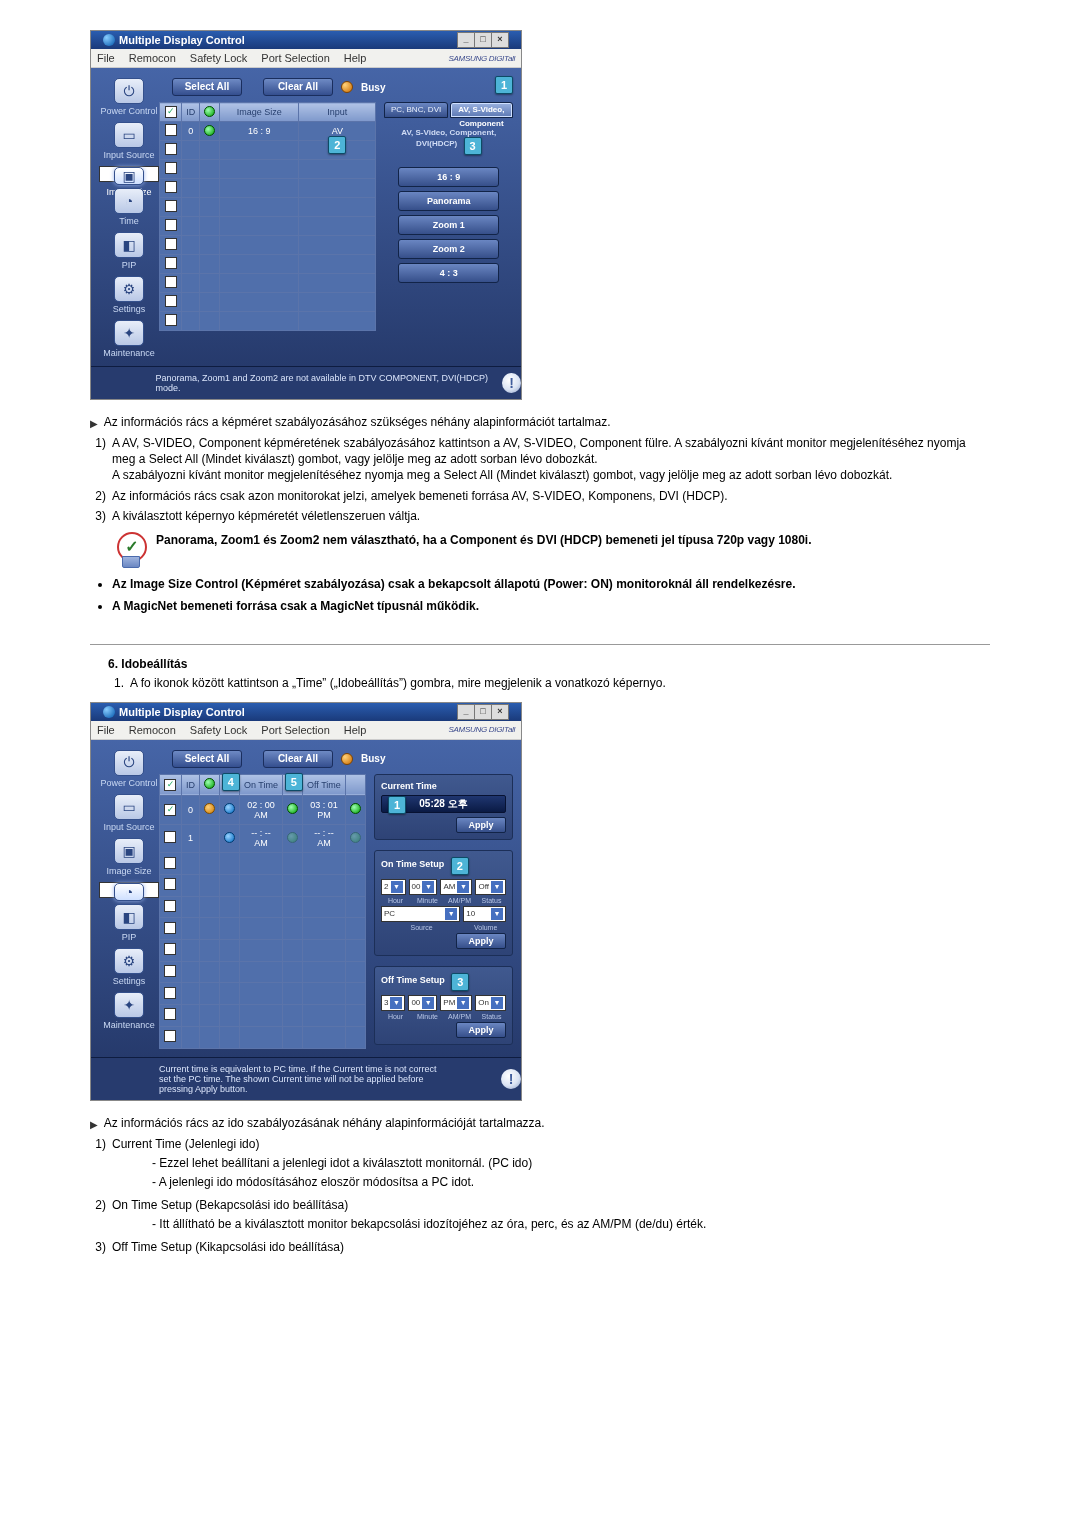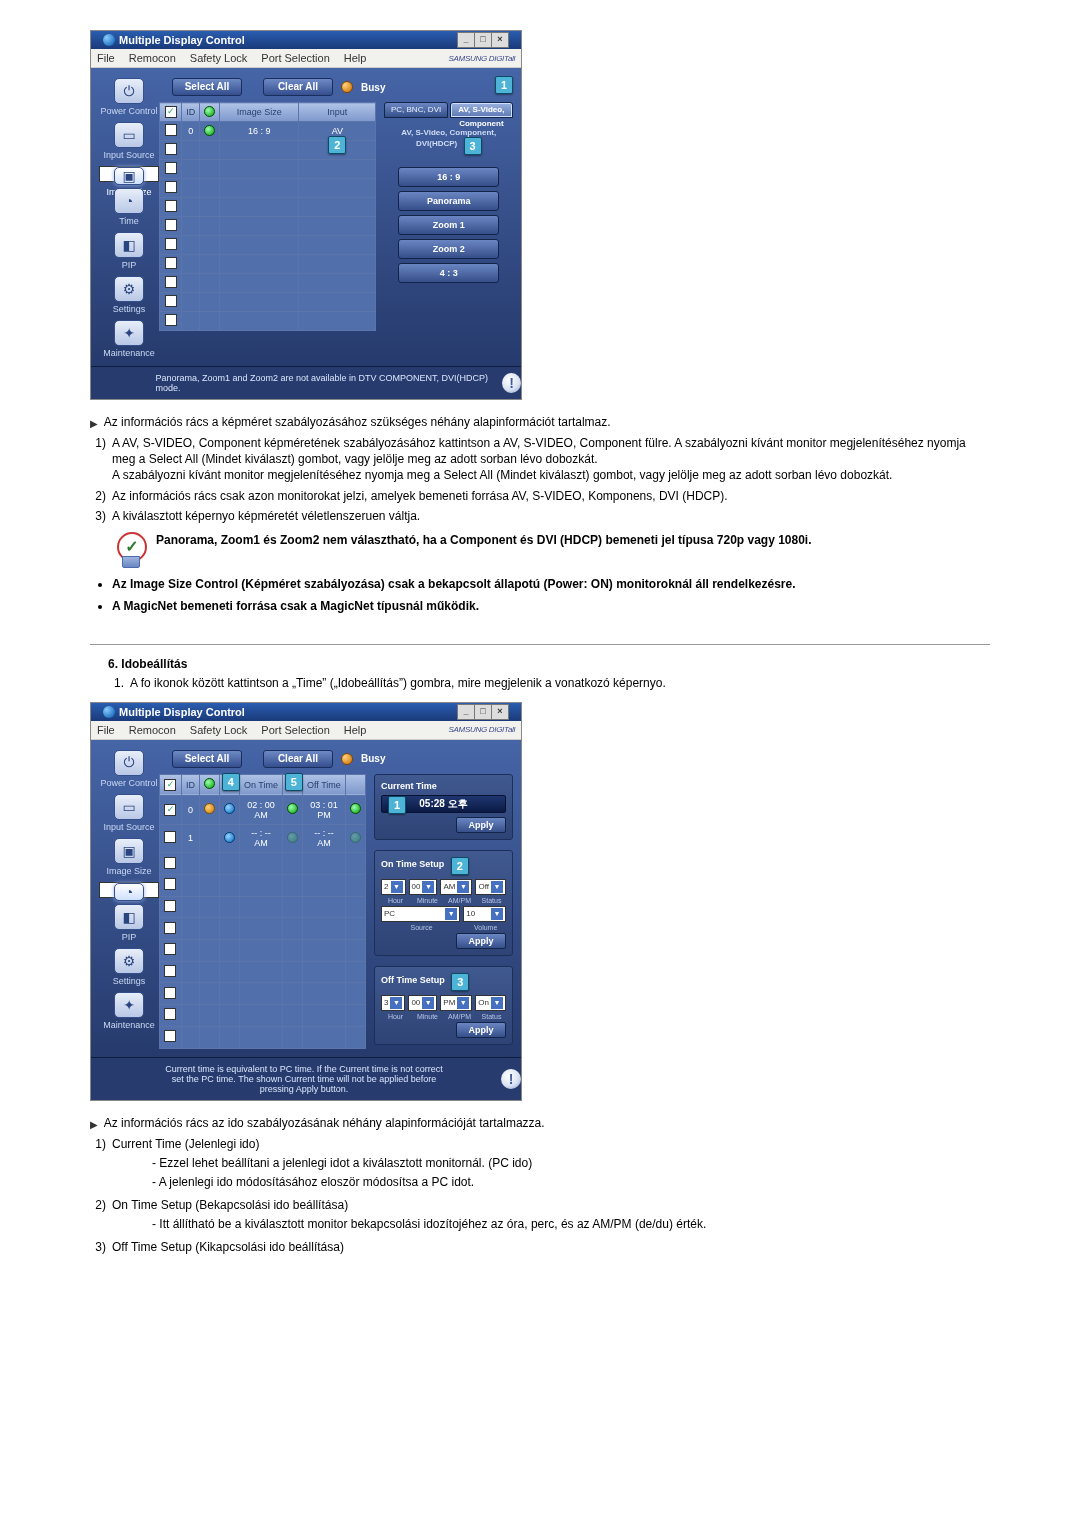--- a/index.html
+++ b/index.html
@@ -868,21 +868,21 @@
                 <span>Status</span>
             </div>
             <span class="applybtn">Apply</span>
           </div>
         </div>
       </div>
     </div>
   </div>
   <div class="footerbar">
     <span style="width:60px;"></span>
-    <span style="max-width:290px;display:inline-block;text-align:center;">Current time is equivalent to PC time. If the Current time is not correct set the PC time. The shown Current time will not be applied before pressing Apply button.</span>
+    <span style="max-width:290px;display:inline-block;">Current time is equivalent to PC time. If the Current time is not correct set the PC time. The shown Current time will not be applied before pressing Apply button.</span>
     <span class="excl">!</span>
   </div>
 </div>
 
 <div class="arrow-para">
   <span class="tri">▶</span>
   <span>Az információs rács az ido szabályozásának néhány alapinformációját tartalmazza.</span>
 </div>
 <ol class="numlist">
   <li>

